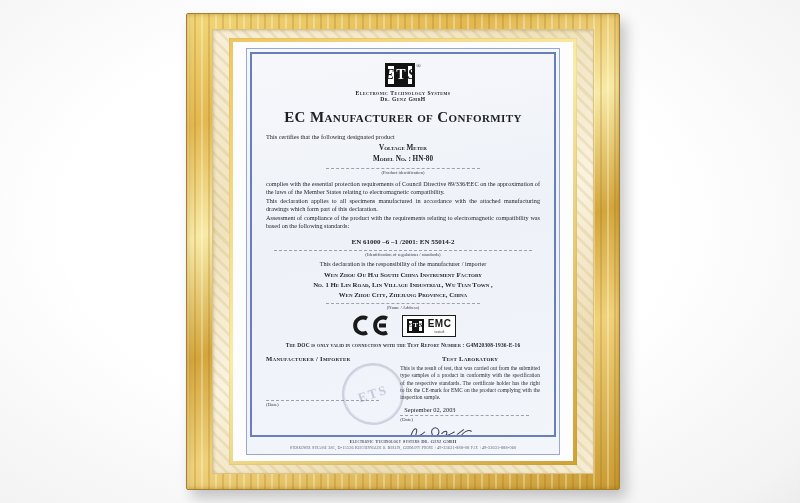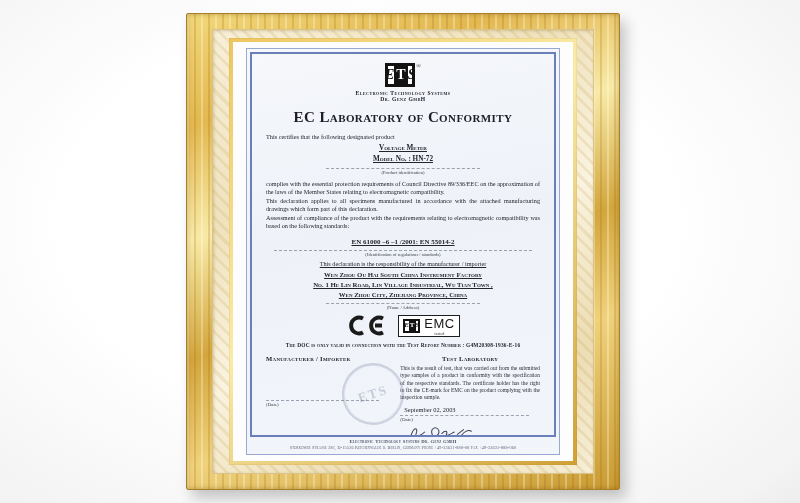--- a/index.html
+++ b/index.html
@@ -40,21 +40,21 @@
     height: 100%; border: 1px solid #98a8d2; padding: 3px;
     background: linear-gradient(170deg, #f6f8fb, #eef1f8 45%, #f2f5fa);
     display: flex; flex-direction: column;
   }
   .paper-inner {
     flex: 1; border: 2px solid #687fba; padding: 7px 14px 3px;
     position: relative; display: flex; flex-direction: column; overflow: hidden;
     color: #23242c;
   }
   .sc { font-variant: small-caps; }
-  .center { text-align: center; text-decoration: underline; }
+  .center { text-align: center; }
   
   .logo-row { display: flex; justify-content: center; align-items: flex-start; margin-top: 2px; }
   .ets {
     width: 30px; height: 24px; border: 3px solid #121212; background: #fff;
     display: flex; align-items: center; justify-content: center;
     font-weight: bold; font-style: italic;
   }
   .ets span { font-size: 14px; line-height: 18px; color: #121212; }
   .ets .mid { background: #121212; color: #fff; padding: 0 2px; height: 100%; display: flex; align-items: center; font-style: normal; }
   .reg { font-size: 6px; margin-left: 1px; line-height: 6px; color: #222; }
@@ -73,21 +73,21 @@
   .manu { font-size: 6.8px; font-weight: bold; line-height: 1.45; margin-top: 3px; }
   
   .marks-row { display: flex; align-items: center; justify-content: center; gap: 12px; margin-top: 5px; height: 24px; }
   .ce-wrap svg { display: block; }
   .hidden-label { position: absolute; width: 1px; height: 1px; overflow: hidden; clip: rect(0 0 0 0); }
   .emc-box { display: flex; align-items: center; gap: 4px; border: 1.5px solid #1d1d1d; background: #fff; padding: 2px 4px; height: 22px; }
   .mini-ets { width: 17px; height: 14px; border: 2px solid #121212; display: flex; align-items: center; justify-content: center; font-weight: bold; font-style: italic; background: #fff; }
   .mini-ets span { font-size: 7px; line-height: 9px; color: #121212; }
   .mini-ets .mid { background: #121212; color: #fff; padding: 0 1px; height: 100%; display: flex; align-items: center; font-style: normal; }
   .emc-text { text-align: center; }
-  .emc1 { font-size: 13px; font-weight: normal; letter-spacing: .5px; font-family: "Liberation Sans", sans-serif; color: #161616; }
+  .emc1 { font-size: 10px; font-weight: bold; letter-spacing: .5px; font-family: "Liberation Sans", sans-serif; color: #161616; }
   .emc2 { font-size: 4.2px; color: #333; }
   .validity { font-size: 5.4px; font-weight: bold; text-align: center; margin-top: 5px; letter-spacing: .2px; }
   
   .cols { display: flex; margin-top: 7px; flex: 1; }
   .col-left { width: 45%; display: flex; flex-direction: column; }
   .col-right { width: 51%; margin-left: auto; display: flex; flex-direction: column; }
   .col-head-l { font-size: 6.6px; font-weight: bold; letter-spacing: .3px; }
   .col-head-r { font-size: 6.6px; font-weight: bold; letter-spacing: .3px; text-align: center; }
   .right-par { font-size: 5.4px; line-height: 1.35; text-align: justify; margin-top: 3px; color: #2a2b33; }
   .right-date { font-size: 6.4px; margin-top: 5px; padding-left: 4px; }
@@ -126,27 +126,27 @@
                 <span>E</span>
                 <span class="mid">T</span>
                 <span>S</span>
               </div>
               <span class="reg">®</span>
             </div>
 
             <div class="org1 sc">Electronic Technology Systems</div>
             <div class="org2 sc">Dr. Genz GmbH</div>
 
-            <div class="title sc">EC Laboratory of Conformity</div>
+            <div class="title sc">EC Manufacturer of Conformity</div>
 
             <div class="intro">This certifies that the following designated product</div>
 
             <div class="product center sc">
               <div>Voltage Meter</div>
-              <div>Model No. : HN-72</div>
+              <div>Model No. : HN-80</div>
             </div>
             <div class="sep"></div>
             <div class="caption">(Product identification)</div>
 
             <p class="bodyp first">complies with the essential protection requirements of Council Directive 89/336/EEC on the approximation of the laws of the Member States relating to electromagnetic compatibility.</p>
             <p class="bodyp">This declaration applies to all specimens manufactured in accordance with the attached manufacturing drawings which form part of this declaration.</p>
             <p class="bodyp">Assessment of compliance of the product with the requirements relating to electromagnetic compatibility was based on the following standards:</p>
 
             <div class="standards center">
               <div>EN 61000 –6 –1 /2001:  EN 55014-2</div>

